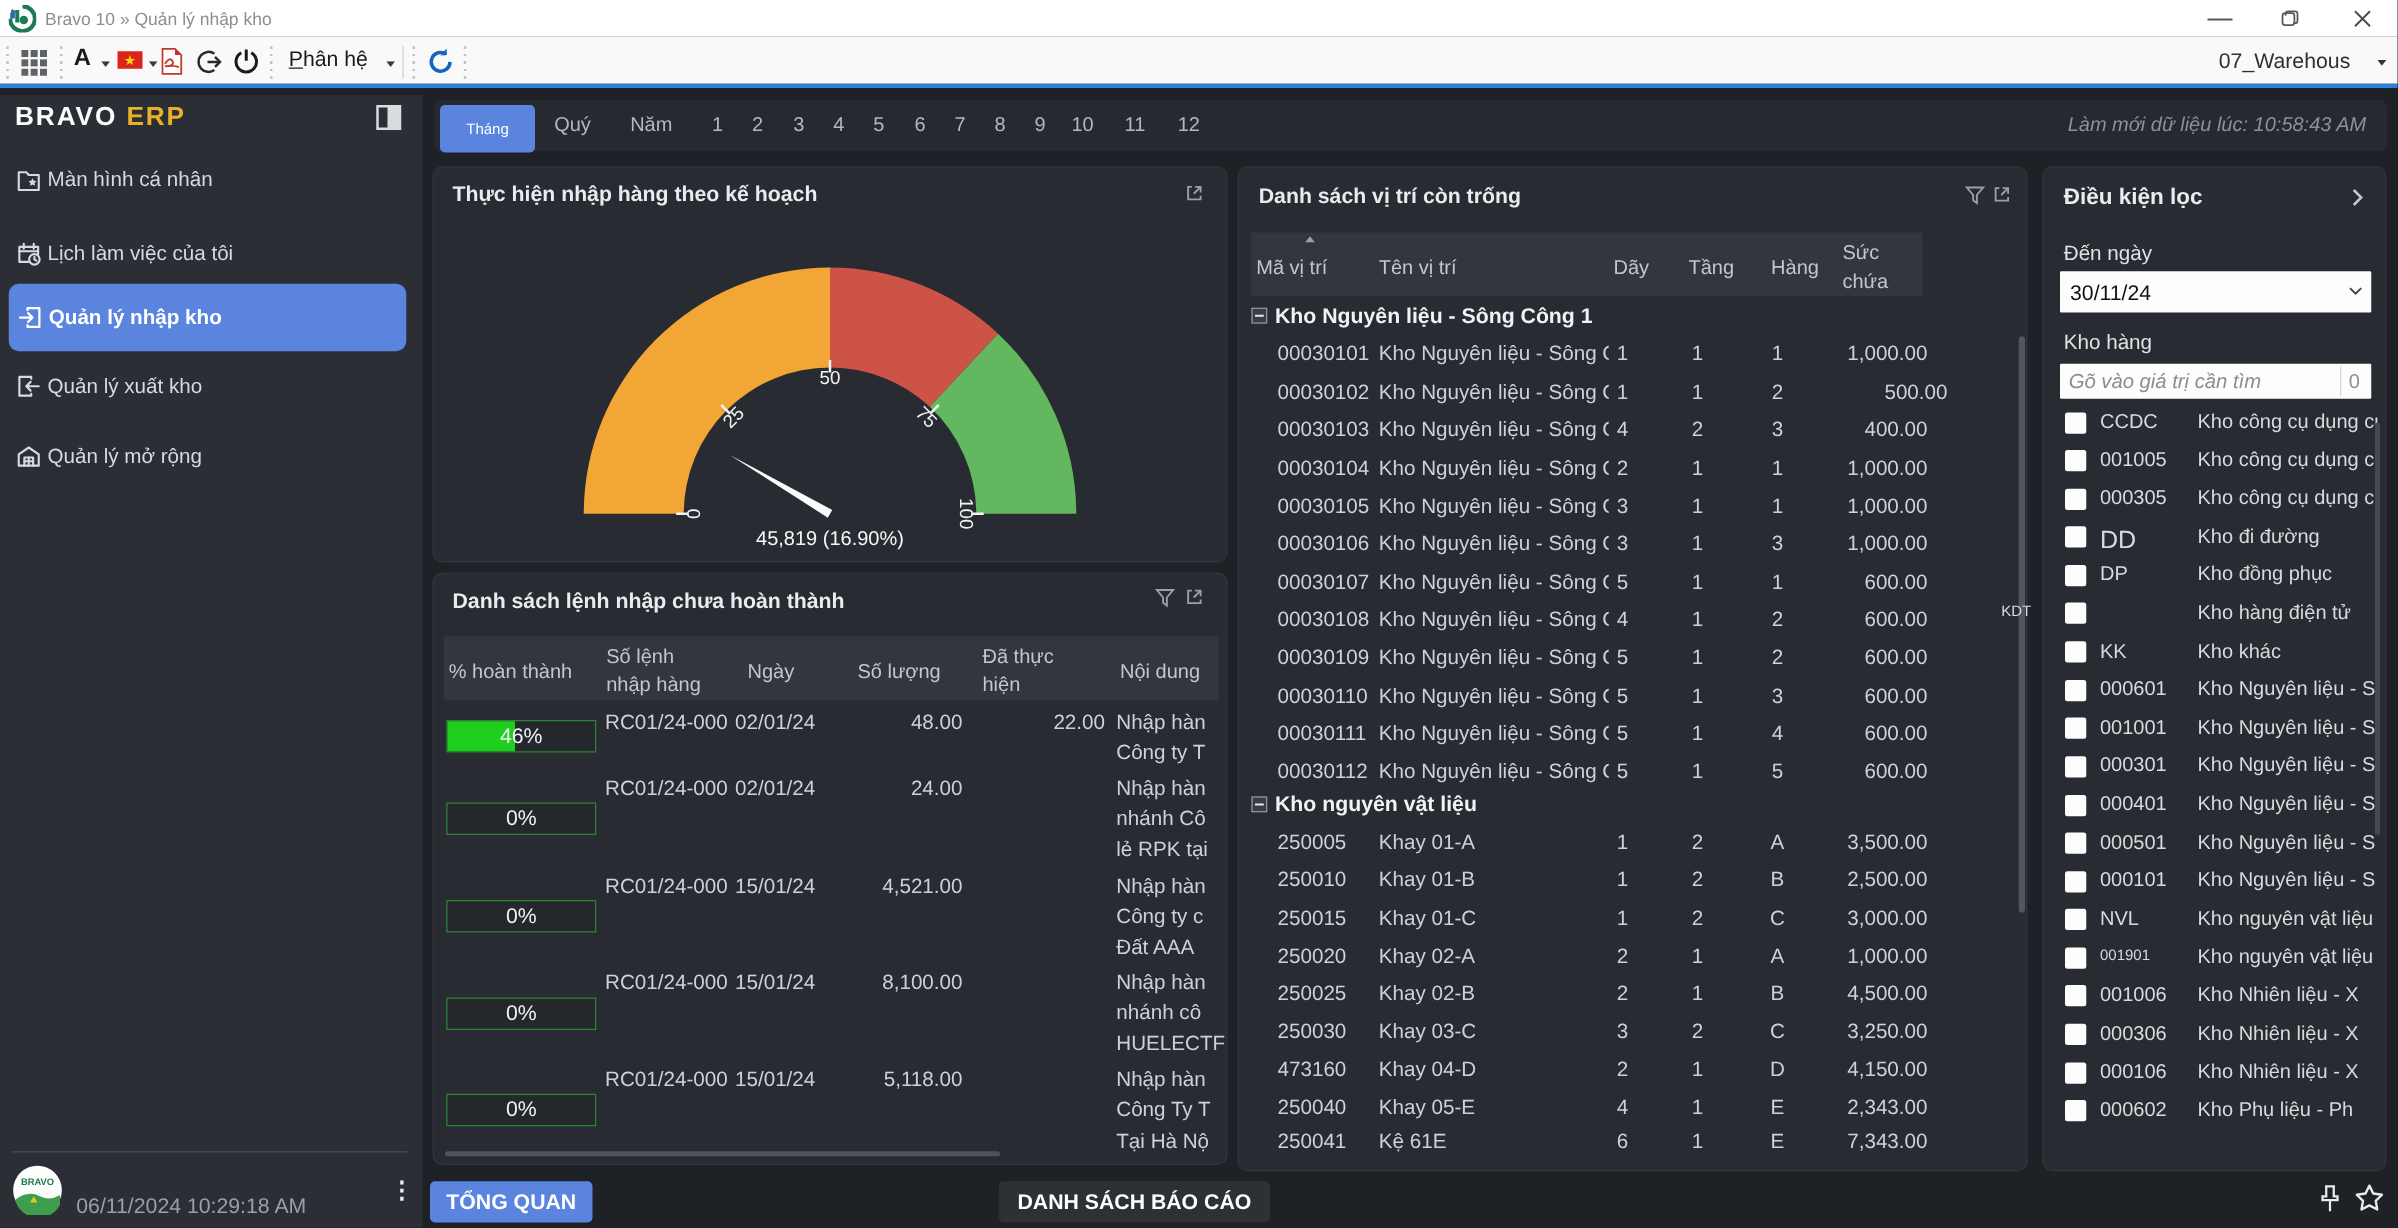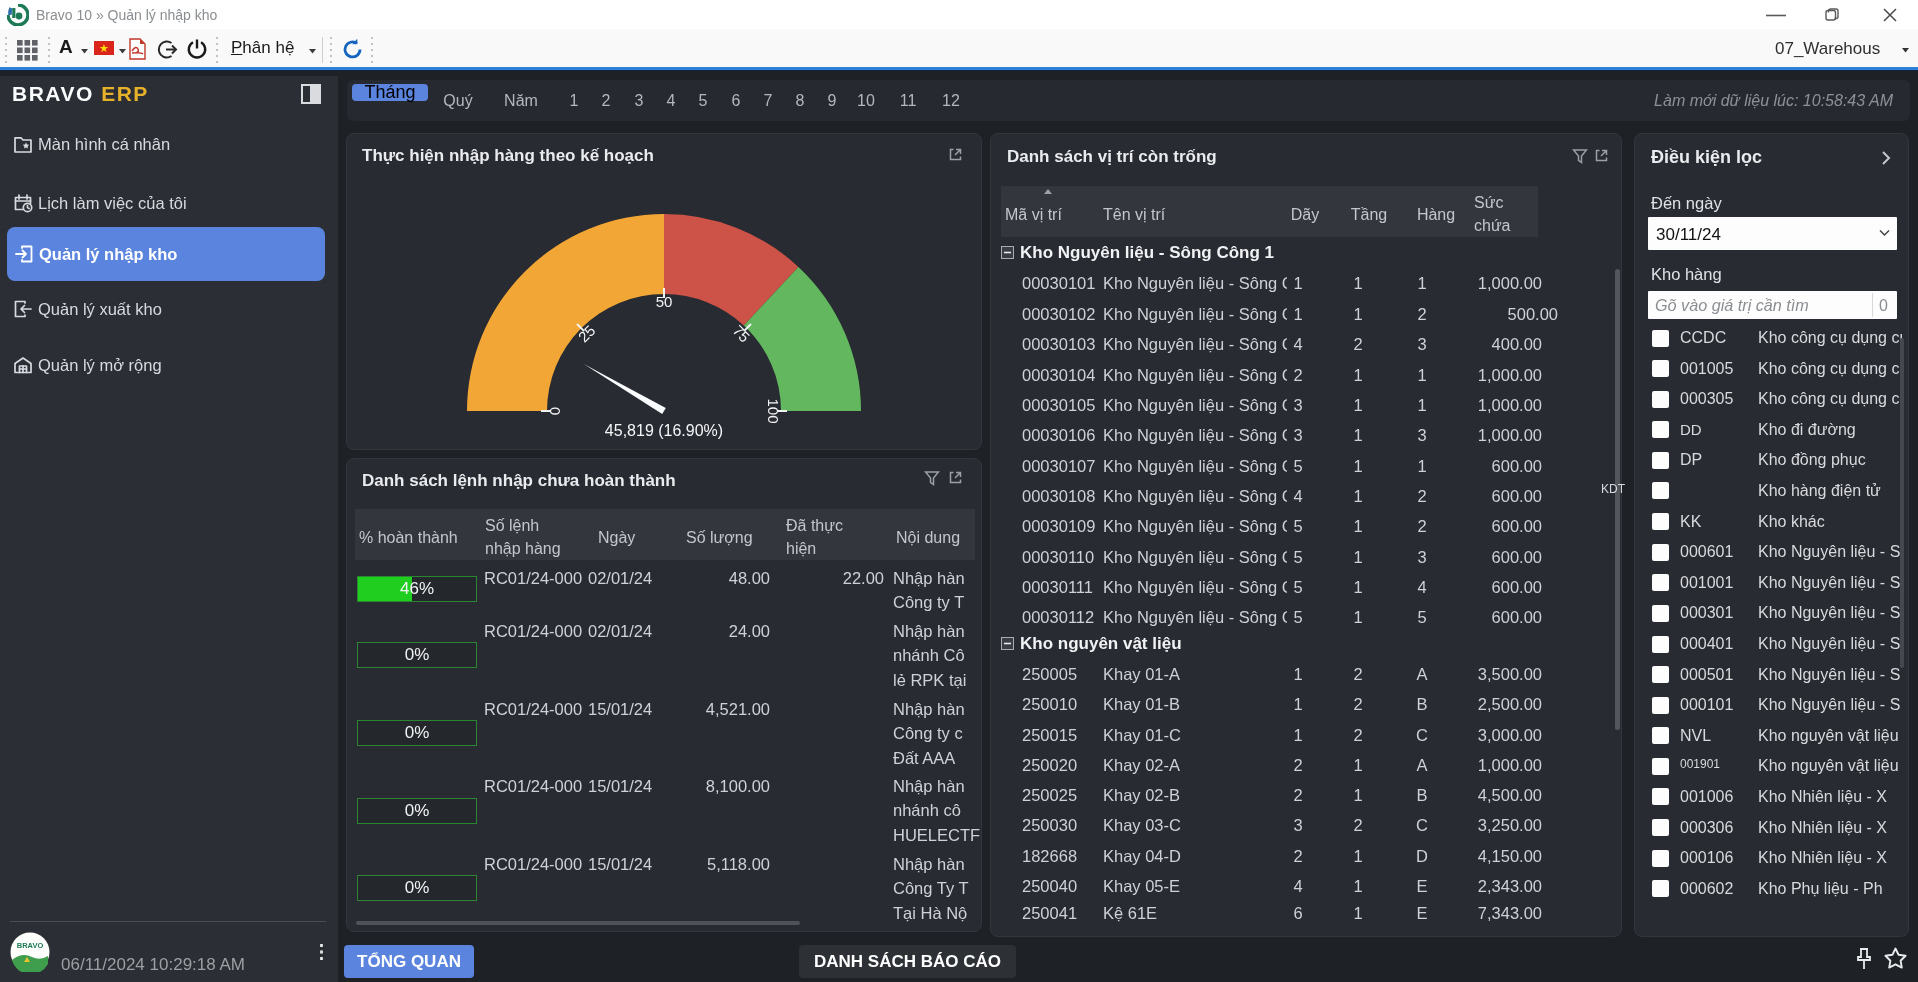--- a/index.html
+++ b/index.html
@@ -130,21 +130,21 @@
       <svg class="abs" style="left:10px;top:856px" width="40" height="40" viewBox="0 0 40 40">
 <circle cx="20" cy="20" r="19.5" fill="#fdfdfb"></circle>
 <path d="M2 28 q10 -8 20 -3 q8 4 16 -1 l0 8 a19.5 19.5 0 0 1 -36 -4z" fill="#3f9e4d"></path>
 <path d="M14 30 l3 -5 3 5z" fill="#e8c32a"></path>
 <text x="20" y="16" font-size="7.5" font-weight="bold" fill="#1c7a54" text-anchor="middle" font-family="Liberation Sans">BRAVO</text>
 </svg>
       <div class="abs" style="left:61px;top:879px;font-size:17px;color:#9d9fa3">06/11/2024 10:29:18 AM</div>
       <div class="abs" style="left:312px;top:864px;color:#e8eaec;font-size:19px;font-weight:bold;letter-spacing:0">⋮</div>
     </div>
     <div class="abs" style="left:347px;top:4px;width:1563px;height:41px;background:#26292f;border-radius:6px"></div>
-    <div class="abs" style="left:352px;top:8px;width:76px;height:17px;background:#5b84de;border-radius:4px;display:flex;align-items:center;justify-content:center;color:#000000;font-size:18px">Tháng</div>
+    <div class="abs" style="left:352px;top:8px;width:76px;height:38px;background:#5b84de;border-radius:4px;display:flex;align-items:center;justify-content:center;color:#ffffff;font-size:12px">Tháng</div>
     <div class="tabnum" style="left:458px;top:16px">Quý</div>
     <div class="tabnum" style="left:521px;top:16px">Năm</div>
     <div class="tabnum" style="left:574px;top:16px">1</div>
     <div class="tabnum" style="left:606px;top:16px">2</div>
     <div class="tabnum" style="left:639px;top:16px">3</div>
     <div class="tabnum" style="left:671px;top:16px">4</div>
     <div class="tabnum" style="left:703px;top:16px">5</div>
     <div class="tabnum" style="left:736px;top:16px">6</div>
     <div class="tabnum" style="left:768px;top:16px">7</div>
     <div class="tabnum" style="left:800px;top:16px">8</div>
@@ -369,21 +369,21 @@
     <div class="cell" style="left:1285px;top:710px;width:26px;text-align:center">2</div>
     <div class="cell" style="left:1345px;top:710px;width:26px;text-align:center">1</div>
     <div class="cell" style="left:1409px;top:710px;width:26px;text-align:center">B</div>
     <div class="cell" style="left:1420px;top:710px;width:122px;text-align:right">4,500.00</div>
     <div class="cell" style="left:1022px;top:740px">250030</div>
     <div class="cell" style="left:1103px;top:740px">Khay 03-C</div>
     <div class="cell" style="left:1285px;top:740px;width:26px;text-align:center">3</div>
     <div class="cell" style="left:1345px;top:740px;width:26px;text-align:center">2</div>
     <div class="cell" style="left:1409px;top:740px;width:26px;text-align:center">C</div>
     <div class="cell" style="left:1420px;top:740px;width:122px;text-align:right">3,250.00</div>
-    <div class="cell" style="left:1022px;top:771px">182668</div>
+    <div class="cell" style="left:1022px;top:771px">473160</div>
     <div class="cell" style="left:1103px;top:771px">Khay 04-D</div>
     <div class="cell" style="left:1285px;top:771px;width:26px;text-align:center">2</div>
     <div class="cell" style="left:1345px;top:771px;width:26px;text-align:center">1</div>
     <div class="cell" style="left:1409px;top:771px;width:26px;text-align:center">D</div>
     <div class="cell" style="left:1420px;top:771px;width:122px;text-align:right">4,150.00</div>
     <div class="cell" style="left:1022px;top:801px">250040</div>
     <div class="cell" style="left:1103px;top:801px">Khay 05-E</div>
     <div class="cell" style="left:1285px;top:801px;width:26px;text-align:center">4</div>
     <div class="cell" style="left:1345px;top:801px;width:26px;text-align:center">1</div>
     <div class="cell" style="left:1409px;top:801px;width:26px;text-align:center">E</div>
@@ -414,21 +414,21 @@
     <div class="ck" style="left:1652px;top:254px"></div>
     <div class="cell" style="left:1680px;top:253px;font-size:16px;color:#d8dadd">CCDC</div>
     <div class="cell" style="left:1758px;top:253px;width:145px;overflow:hidden;font-size:16px;color:#d8dadd">Kho công cụ dụng cụ</div>
     <div class="ck" style="left:1652px;top:284px"></div>
     <div class="cell" style="left:1680px;top:284px;font-size:16px;color:#d8dadd">001005</div>
     <div class="cell" style="left:1758px;top:284px;width:145px;overflow:hidden;font-size:16px;color:#d8dadd">Kho công cụ dụng cụ</div>
     <div class="ck" style="left:1652px;top:315px"></div>
     <div class="cell" style="left:1680px;top:314px;font-size:16px;color:#d8dadd">000305</div>
     <div class="cell" style="left:1758px;top:314px;width:145px;overflow:hidden;font-size:16px;color:#d8dadd">Kho công cụ dụng cụ</div>
     <div class="ck" style="left:1652px;top:345px"></div>
-    <div class="cell" style="left:1680px;top:345px;font-size:15px;color:#d8dadd">DD</div>
+    <div class="cell" style="left:1680px;top:345px;font-size:20px;color:#d8dadd">DD</div>
     <div class="cell" style="left:1758px;top:345px;width:145px;overflow:hidden;font-size:16px;color:#d8dadd">Kho đi đường</div>
     <div class="ck" style="left:1652px;top:376px"></div>
     <div class="cell" style="left:1680px;top:375px;font-size:16px;color:#d8dadd">DP</div>
     <div class="cell" style="left:1758px;top:375px;width:145px;overflow:hidden;font-size:16px;color:#d8dadd">Kho đồng phục</div>
     <div class="ck" style="left:1652px;top:406px"></div>
     <div class="cell" style="left:1601px;top:406px;font-size:12px;color:#d8dadd">KDT</div>
     <div class="cell" style="left:1758px;top:406px;width:145px;overflow:hidden;font-size:16px;color:#d8dadd">Kho hàng điện tử</div>
     <div class="ck" style="left:1652px;top:437px"></div>
     <div class="cell" style="left:1680px;top:437px;font-size:16px;color:#d8dadd">KK</div>
     <div class="cell" style="left:1758px;top:437px;width:145px;overflow:hidden;font-size:16px;color:#d8dadd">Kho khác</div>

